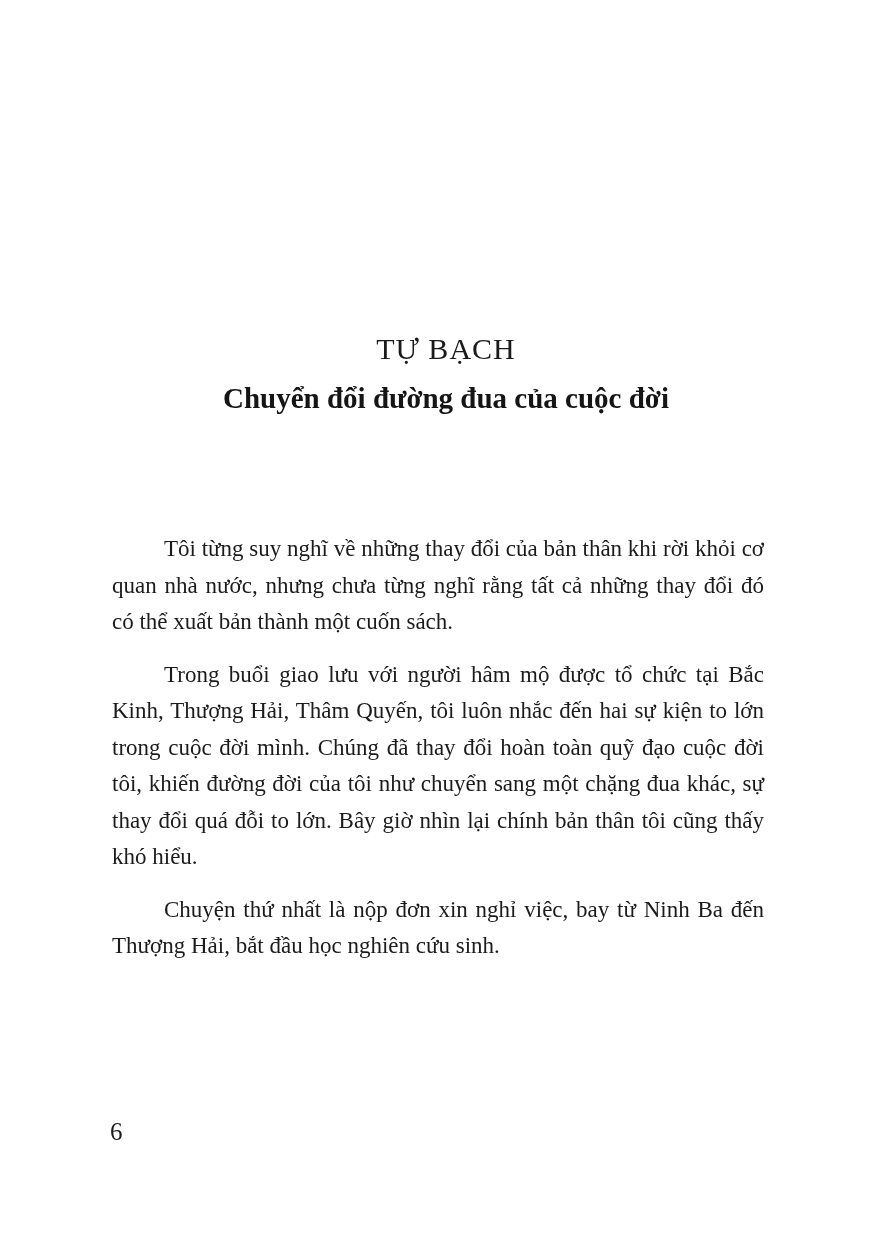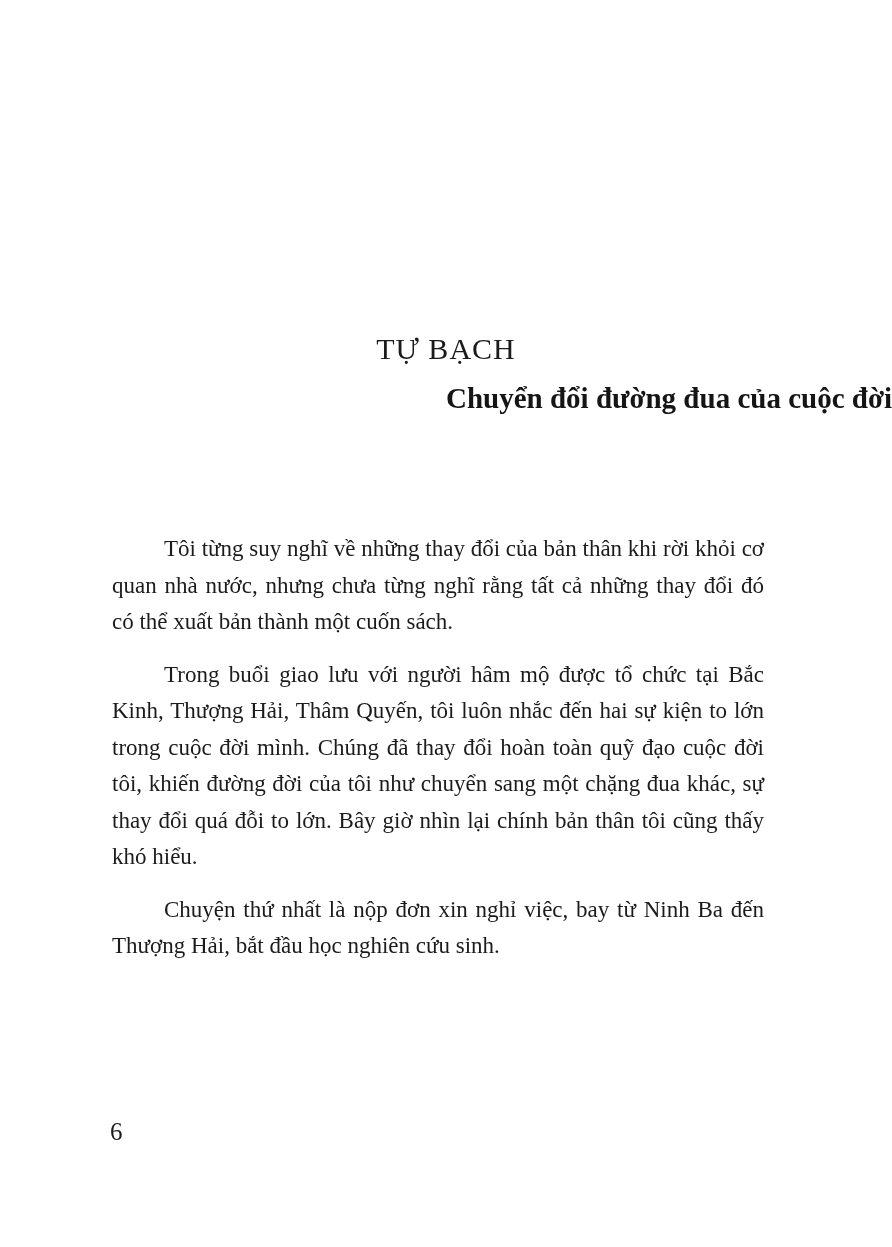--- a/index.html
+++ b/index.html
@@ -27,21 +27,21 @@
     font-weight: 400;
     letter-spacing: 1px;
     color: #1b1b1b;
   }
   .chapter-subtitle {
     position: absolute;
     top: 382px;
     left: 0;
     width: 100%;
     margin: 0;
-    text-align: right;
+    text-align: center;
     font-size: 29px;
     font-weight: 700;
     color: #151515;
   }
   .body-text {
     position: absolute;
     top: 531px;
     left: 112px;
     width: 660px;
     text-align: justify;

